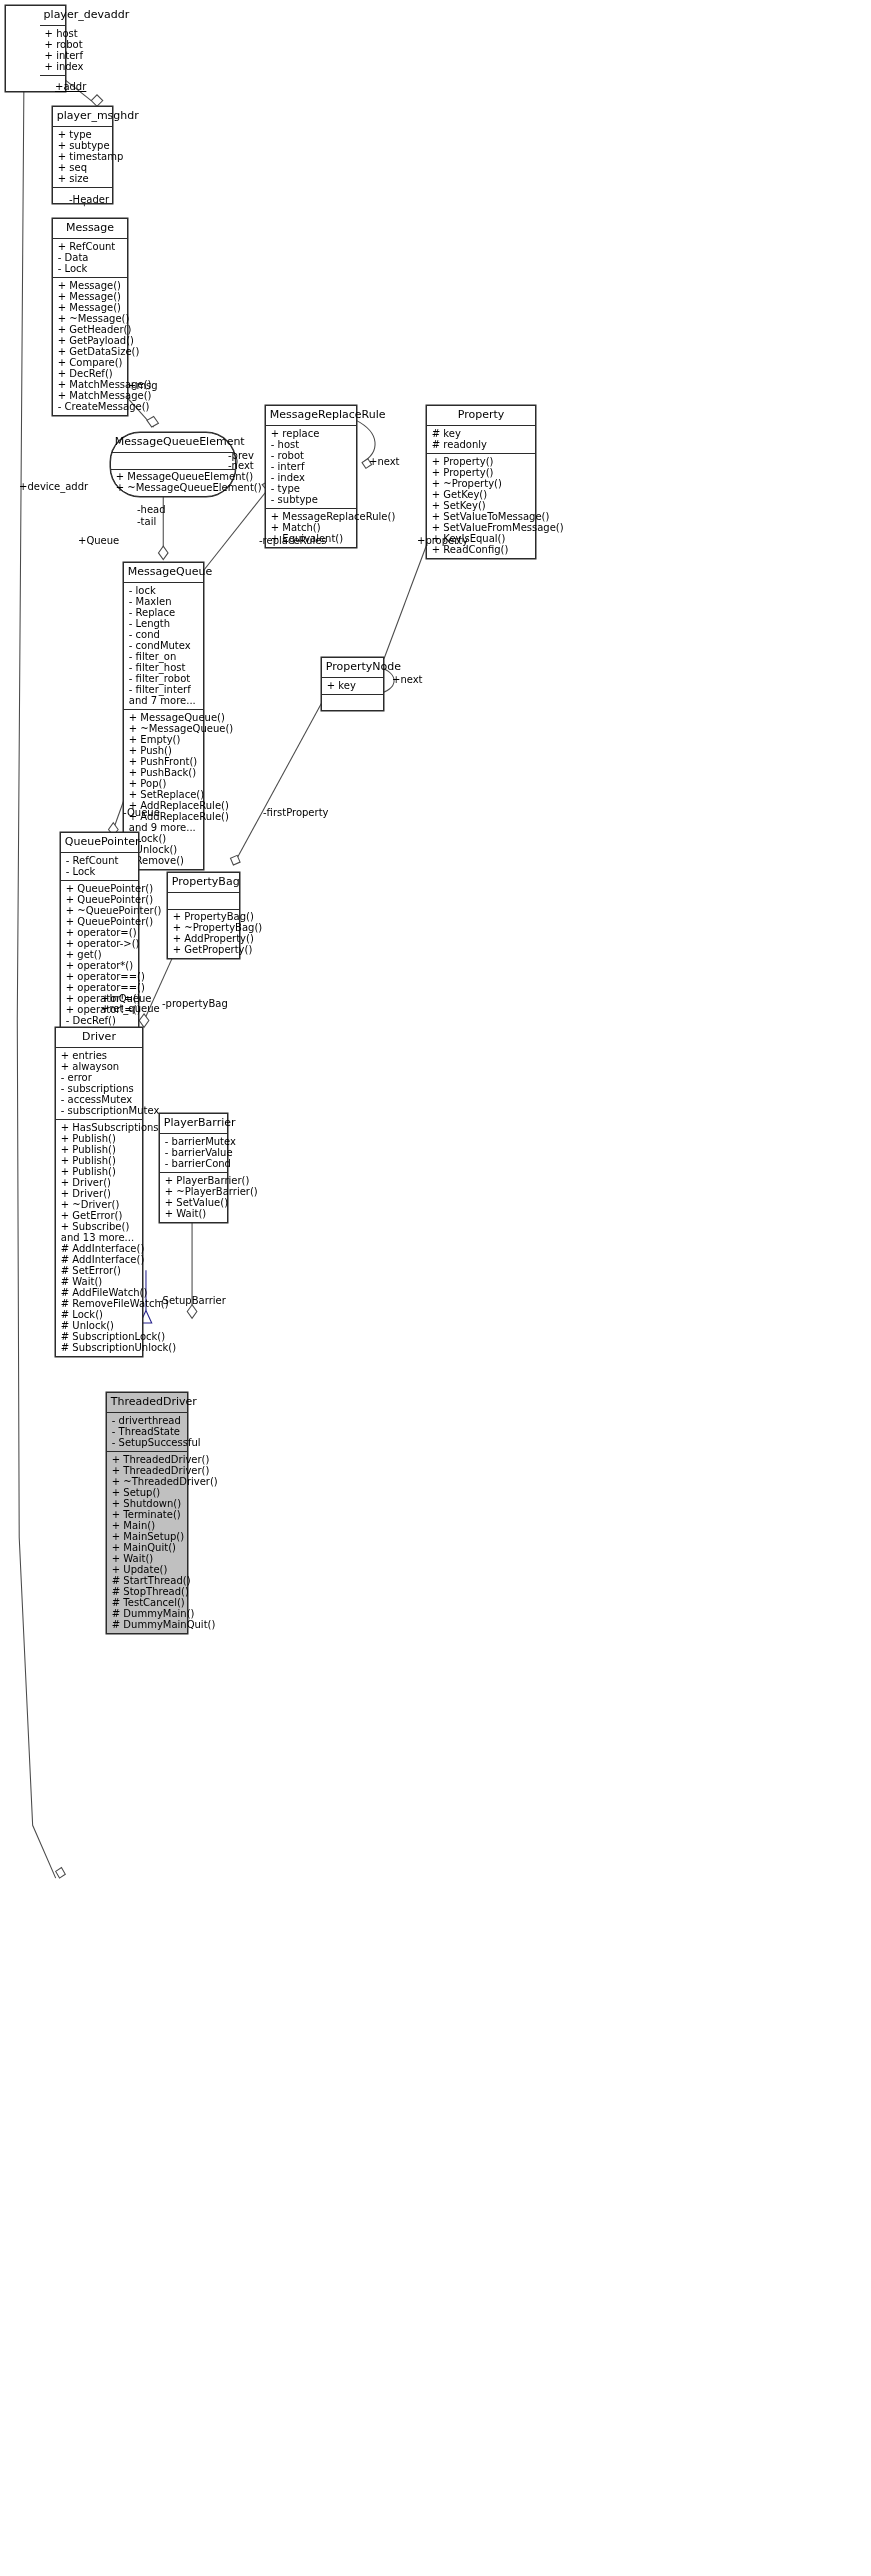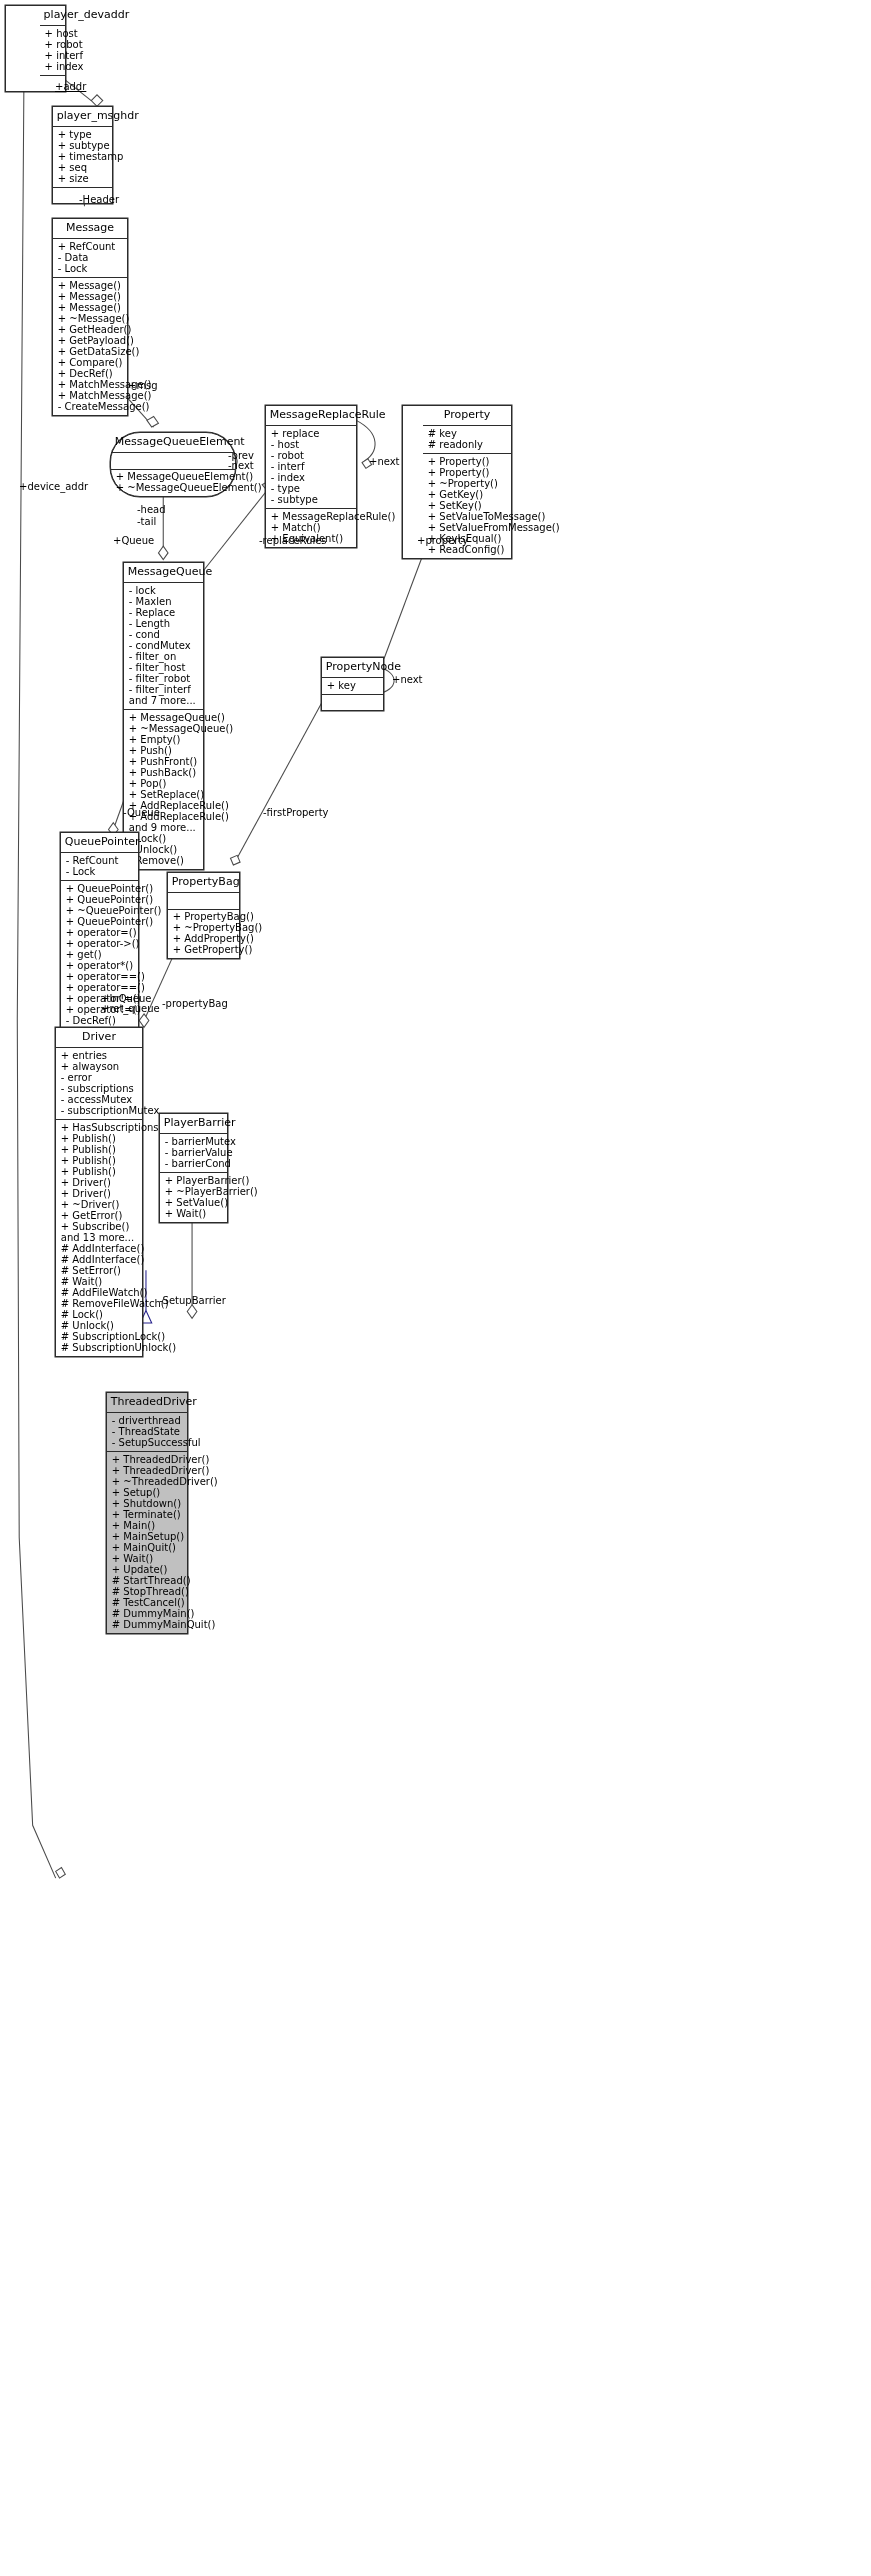--- a/index.html
+++ b/index.html
@@ -179,21 +179,21 @@
       <div class="row">- type</div>
       <div class="row">- subtype</div>
     </div>
     <div class="compart">
       <div class="row">+ MessageReplaceRule()</div>
       <div class="row">+ Match()</div>
       <div class="row">+ Equivalent()</div>
     </div>
   </div>
 
-  <div class="uml" id="c-Property" style="left:402px;top:405px;width:110px;padding-left:20px;">
+  <div class="uml" id="c-Property" style="left:426px;top:405px;width:110px;">
     <div class="title">Property</div>
     <div class="compart">
       <div class="row"># key</div>
       <div class="row"># readonly</div>
     </div>
     <div class="compart">
       <div class="row">+ Property()</div>
       <div class="row">+ Property()</div>
       <div class="row">+ ~Property()</div>
       <div class="row">+ GetKey()</div>
@@ -351,29 +351,29 @@
       <div class="row">+ Update()</div>
       <div class="row"># StartThread()</div>
       <div class="row"># StopThread()</div>
       <div class="row"># TestCancel()</div>
       <div class="row"># DummyMain()</div>
       <div class="row"># DummyMainQuit()</div>
     </div>
   </div>
 
   <div class="edgelabel" style="left:55px;top:81px;text-decoration:underline;">+addr</div>
-  <div class="edgelabel" style="left:79px;top:194px;">-Header</div>
+  <div class="edgelabel" style="left:69px;top:194px;">-Header</div>
   <div class="edgelabel" style="left:19px;top:456px;margin-top:25px;">+device_addr</div>
   <div class="edgelabel" style="left:128px;top:380px;">+msg</div>
   <div class="edgelabel" style="left:228px;top:450px;">-prev</div>
   <div class="edgelabel" style="left:228px;top:460px;">-next</div>
   <div class="edgelabel" style="left:369px;top:456px;">+next</div>
   <div class="edgelabel" style="left:392px;top:674px;">+next</div>
   <div class="edgelabel" style="left:417px;top:535px;">+property</div>
-  <div class="edgelabel" style="left:113px;top:535px;">+Queue</div>
+  <div class="edgelabel" style="left:78px;top:535px;">+Queue</div>
   <div class="edgelabel" style="left:137px;top:504px;">-head</div>
   <div class="edgelabel" style="left:137px;top:516px;">-tail</div>
   <div class="edgelabel" style="left:259px;top:535px;">-replaceRules</div>
   <div class="edgelabel" style="left:263px;top:807px;">-firstProperty</div>
   <div class="edgelabel" style="left:123px;top:807px;">-Queue</div>
   <div class="edgelabel" style="left:101px;top:993px;">+InQueue</div>
   <div class="edgelabel" style="left:101px;top:1003px;">+ret_queue</div>
   <div class="edgelabel" style="left:162px;top:998px;">-propertyBag</div>
   <div class="edgelabel" style="left:159px;top:1295px;">-SetupBarrier</div>
 

